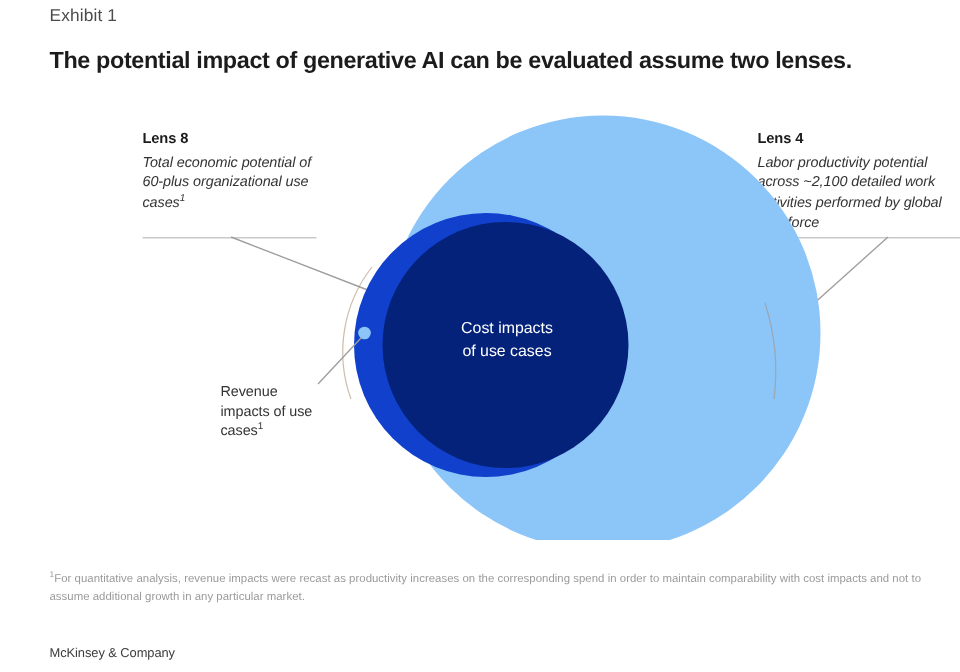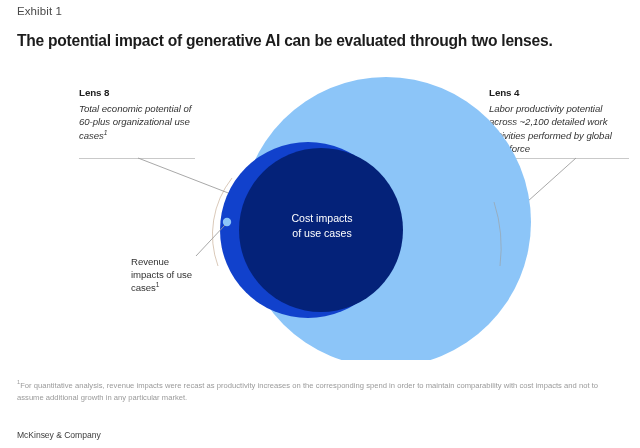--- a/index.html
+++ b/index.html
@@ -11,21 +11,21 @@
     width: 640px;
     height: 448px;
     font-family: "Liberation Sans", sans-serif;
     color: #2b2b2b;
     position: relative;
     overflow: hidden;
   }
 
   .exhibit-page {
     position: absolute;
-    left: 0; top: 0;
+    left: 16px; top: 0;
     width: 540px;
     height: 448px;
     background: #ffffff;
     padding-left: 40px;
   }
 
   
   .eyebrow {
     position: absolute;
     left: 17px;
@@ -136,21 +136,21 @@
     letter-spacing: -0.05px;
   }
 </style>
 </head>
 <body>
 
 <div class="exhibit-page">
 
   <div class="eyebrow">Exhibit 1</div>
 
-  <div class="headline">The potential impact of generative AI can be evaluated through two lenses.</div>
+  <div class="headline">The potential impact of generative AI can be evaluated assume two lenses.</div>
 
   <div class="lens-block" id="lens1">
     <div class="lens-title">Lens 8</div>
     <div class="lens-body"><span>Total economic potential of 60-plus organizational use cases</span><span class="sup">1</span></div>
   </div>
   <div class="lens-rule" id="lens1-rule"></div>
 
   <div class="lens-block" id="lens2">
     <div class="lens-title">Lens 4</div>
     <div class="lens-body">Labor productivity potential across ~2,100 detailed work activities performed by global workforce</div>

